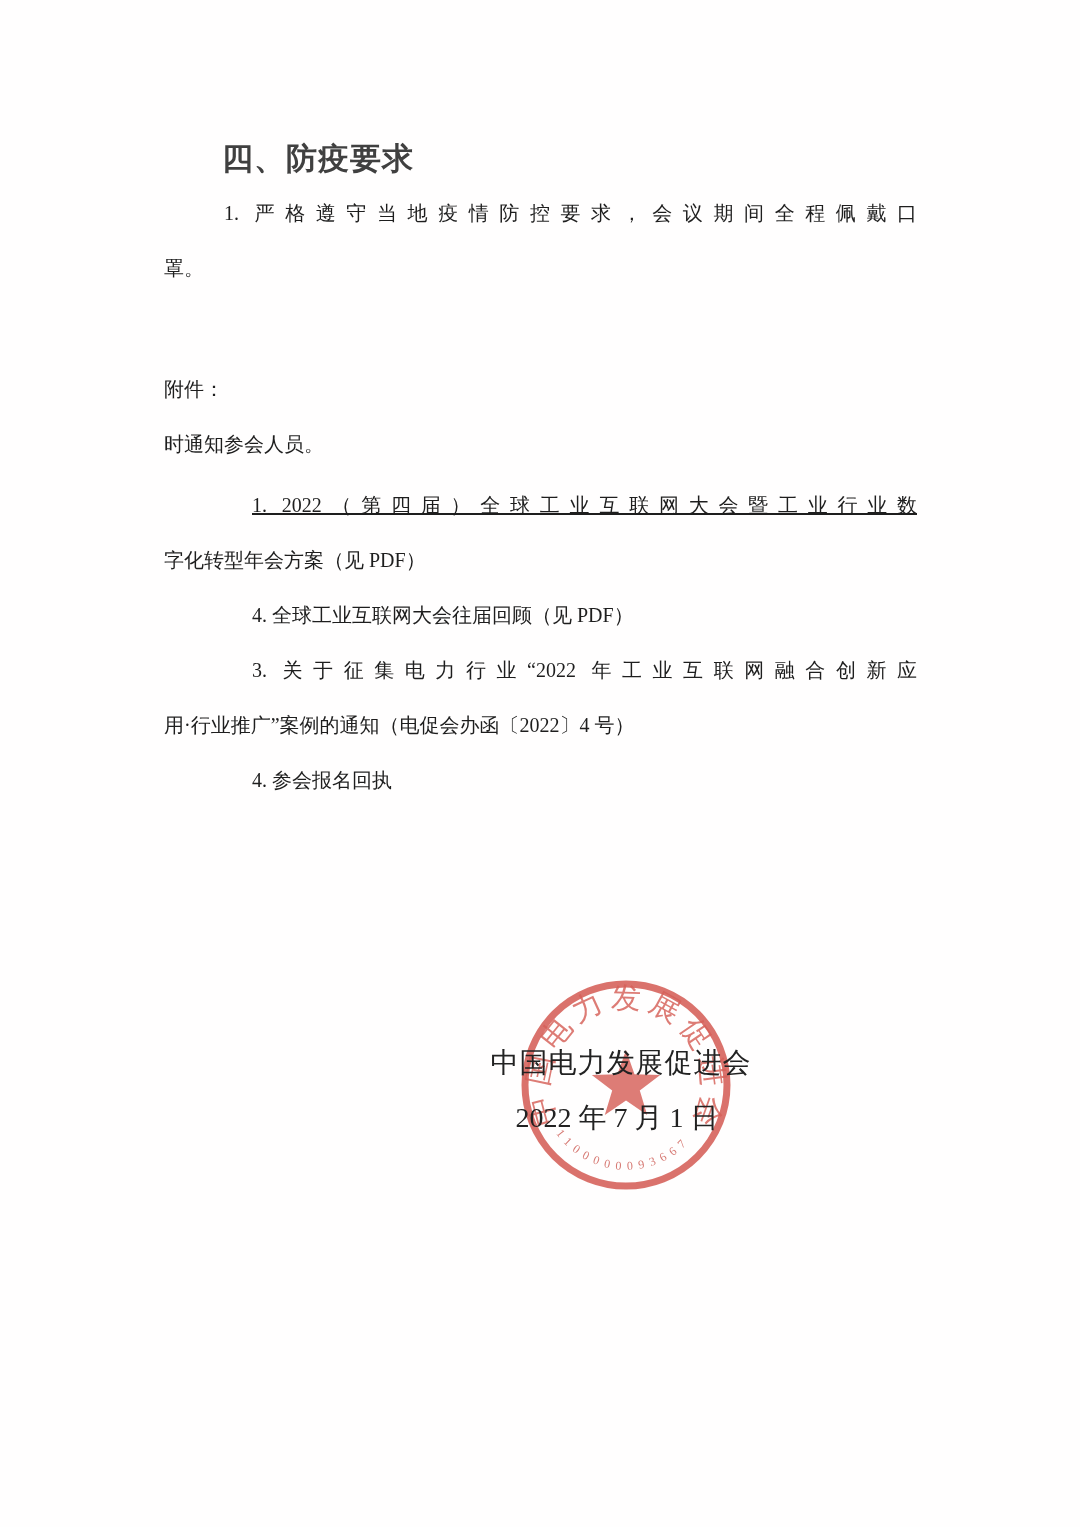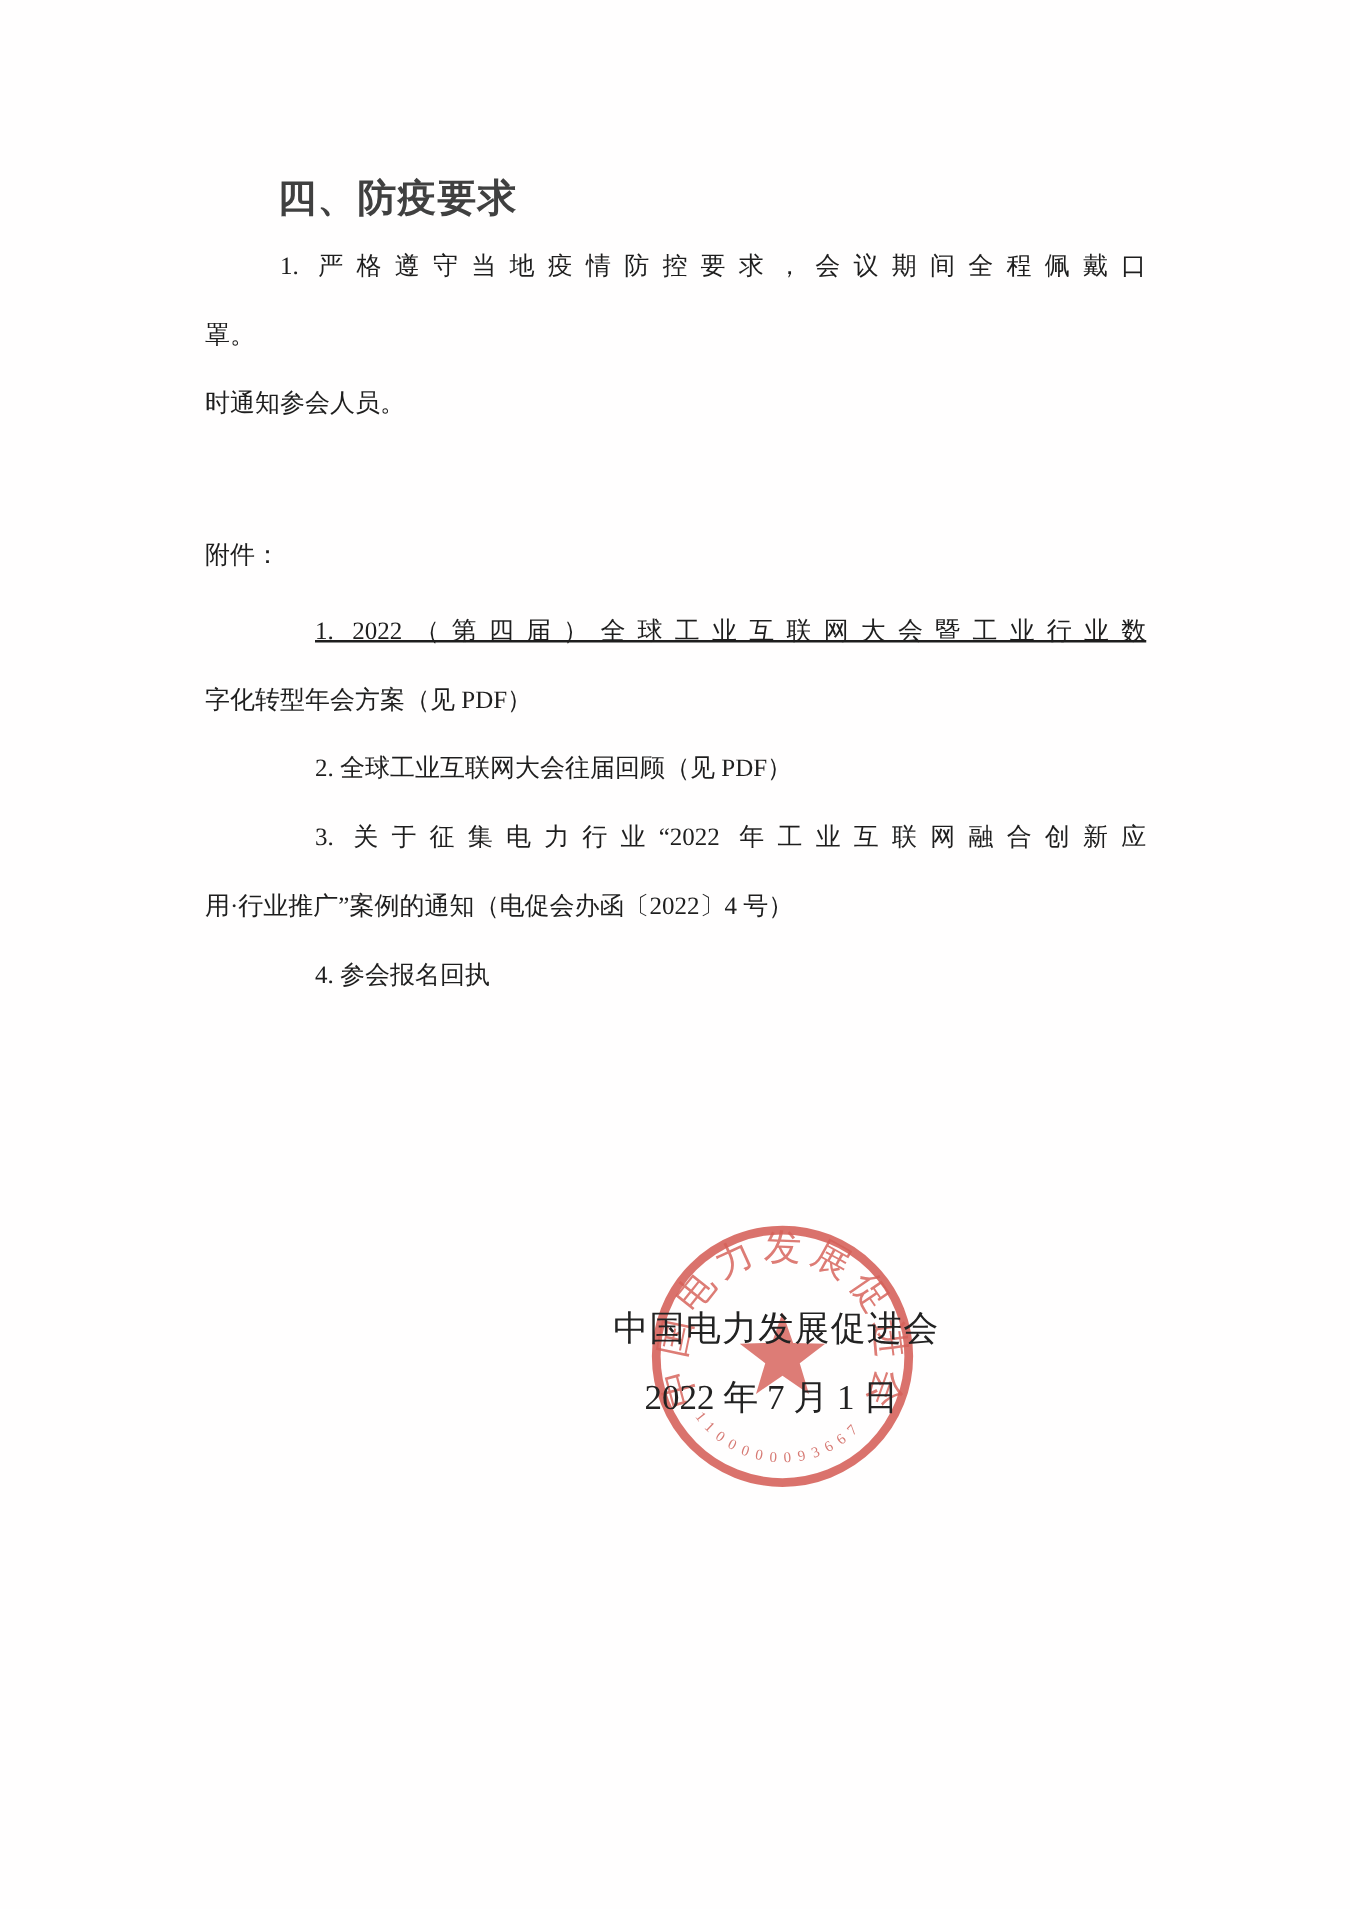--- a/index.html
+++ b/index.html
@@ -95,25 +95,25 @@
 </style>
 </head>
 <body>
 
 <div class="page">
 
   <div class="textblock">
     <div class="line heading">四、防疫要求</div>
     <div class="line ind-para just">1. 严格遵守当地疫情防控要求，会议期间全程佩戴口</div>
     <div class="line">罩。</div>
+    <div class="line gap-before">附件：</div>
     <div class="line">时通知参会人员。</div>
-    <div class="line gap-before">附件：</div>
     <div class="line ind-att just att-start">1. 2022（第四届）全球工业互联网大会暨工业行业数</div>
     <div class="line">字化转型年会方案（见 PDF）</div>
-    <div class="line ind-att">2. 全球工业互联网大会往届回顾（见 PDF）</div>
+    <div class="line ind-att">4. 全球工业互联网大会往届回顾（见 PDF）</div>
     <div class="line ind-att just">3. 关于征集电力行业“2022 年工业互联网融合创新应</div>
     <div class="line">用·行业推广”案例的通知（电促会办函〔2022〕4 号）</div>
     <div class="line ind-att">4. 参会报名回执</div>
   </div>
 
   <svg class="seal" viewBox="0 0 220 220" xmlns="http://www.w3.org/2000/svg">
     <circle cx="110" cy="110" r="101" fill="none" stroke="#d2524a" stroke-width="7" opacity="0.88"></circle>
     <defs>
       <path id="ring-arc" d="M 43.3 148.5 A 77 77 0 1 1 176.7 148.5" fill="none"></path>
       <path id="serial-arc" d="M 33.0 145.9 A 85 85 0 0 0 187.0 145.9" fill="none"></path>

